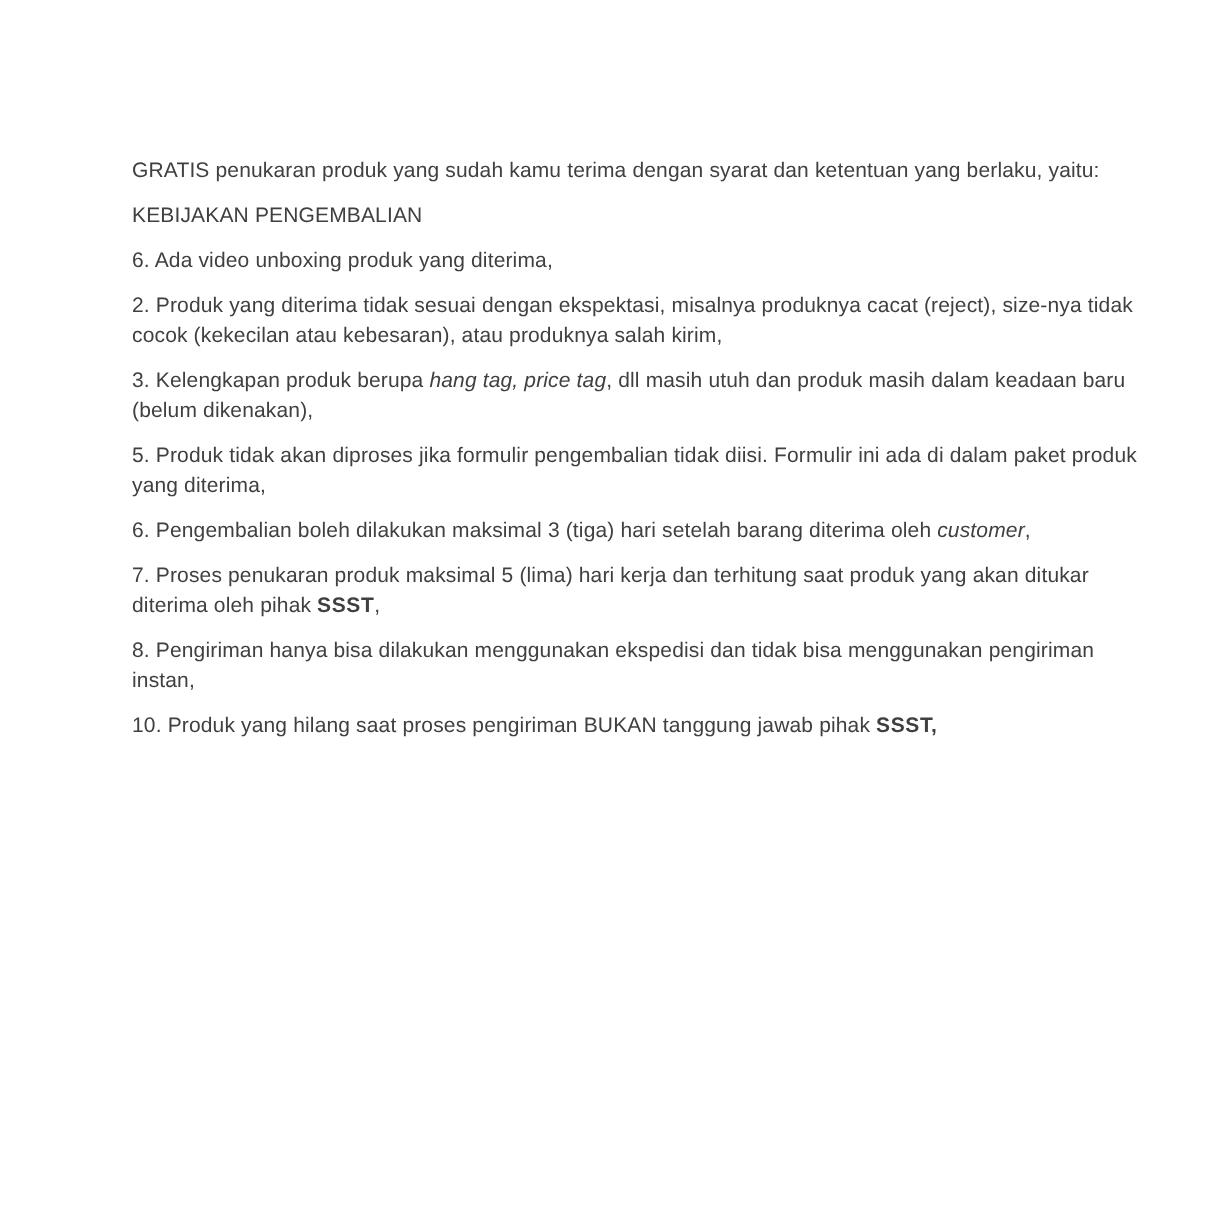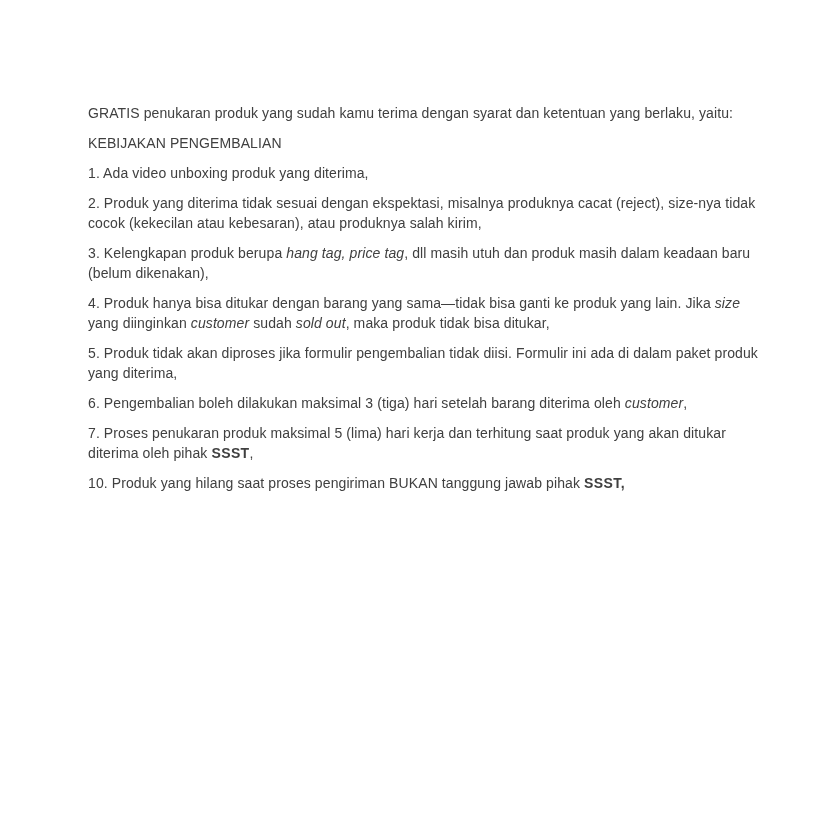--- a/index.html
+++ b/index.html
@@ -40,23 +40,23 @@
   }
 </style>
 </head>
 <body style="background: rgb(255, 255, 255); color: rgb(64, 64, 64);">
 
 <div class="doc">
   <div class="text-col">
     <p class="para">GRATIS penukaran produk yang sudah kamu terima dengan syarat dan ketentuan yang berlaku, yaitu:</p>
     <p class="para title">KEBIJAKAN PENGEMBALIAN</p>
     <div id="policy-list">
-        <p class="para"><span>1. Ada video unboxing produk yang diterima,</span></p>
+        <p class="para"><span>6. Ada video unboxing produk yang diterima,</span></p>
         <p class="para"><span>2. Produk yang diterima tidak sesuai dengan ekspektasi, misalnya produknya cacat (reject), size-nya tidak cocok (kekecilan atau kebesaran), atau produknya salah kirim,</span></p>
         <p class="para"><span>3. Kelengkapan produk berupa </span><em>hang tag, price tag</em><span>, dll masih utuh dan produk masih dalam keadaan baru (belum dikenakan),</span></p>
-        <p class="para"><span>4. Produk hanya bisa ditukar dengan barang yang sama—tidak bisa ganti ke produk yang lain. Jika </span><em>size</em><span> yang diinginkan </span><em>customer</em><span> sudah </span><em>sold out</em><span>, maka produk tidak bisa ditukar,</span></p>
         <p class="para"><span>5. Produk tidak akan diproses jika formulir pengembalian tidak diisi. Formulir ini ada di dalam paket produk yang diterima,</span></p>
         <p class="para"><span>6. Pengembalian boleh dilakukan maksimal 3 (tiga) hari setelah barang diterima oleh </span><em>customer</em><span>,</span></p>
         <p class="para"><span>7. Proses penukaran produk maksimal 5 (lima) hari kerja dan terhitung saat produk yang akan ditukar diterima oleh pihak </span><strong>SSST</strong><span>,</span></p>
+        <p class="para"><span>8. Pengiriman hanya bisa dilakukan menggunakan ekspedisi dan tidak bisa menggunakan pengiriman instan,</span></p>
         <p class="para"><span>10. Produk yang hilang saat proses pengiriman BUKAN tanggung jawab pihak </span><strong>SSST,</strong></p>
       </div>
   </div>
 </div>
 
 </body></html>

